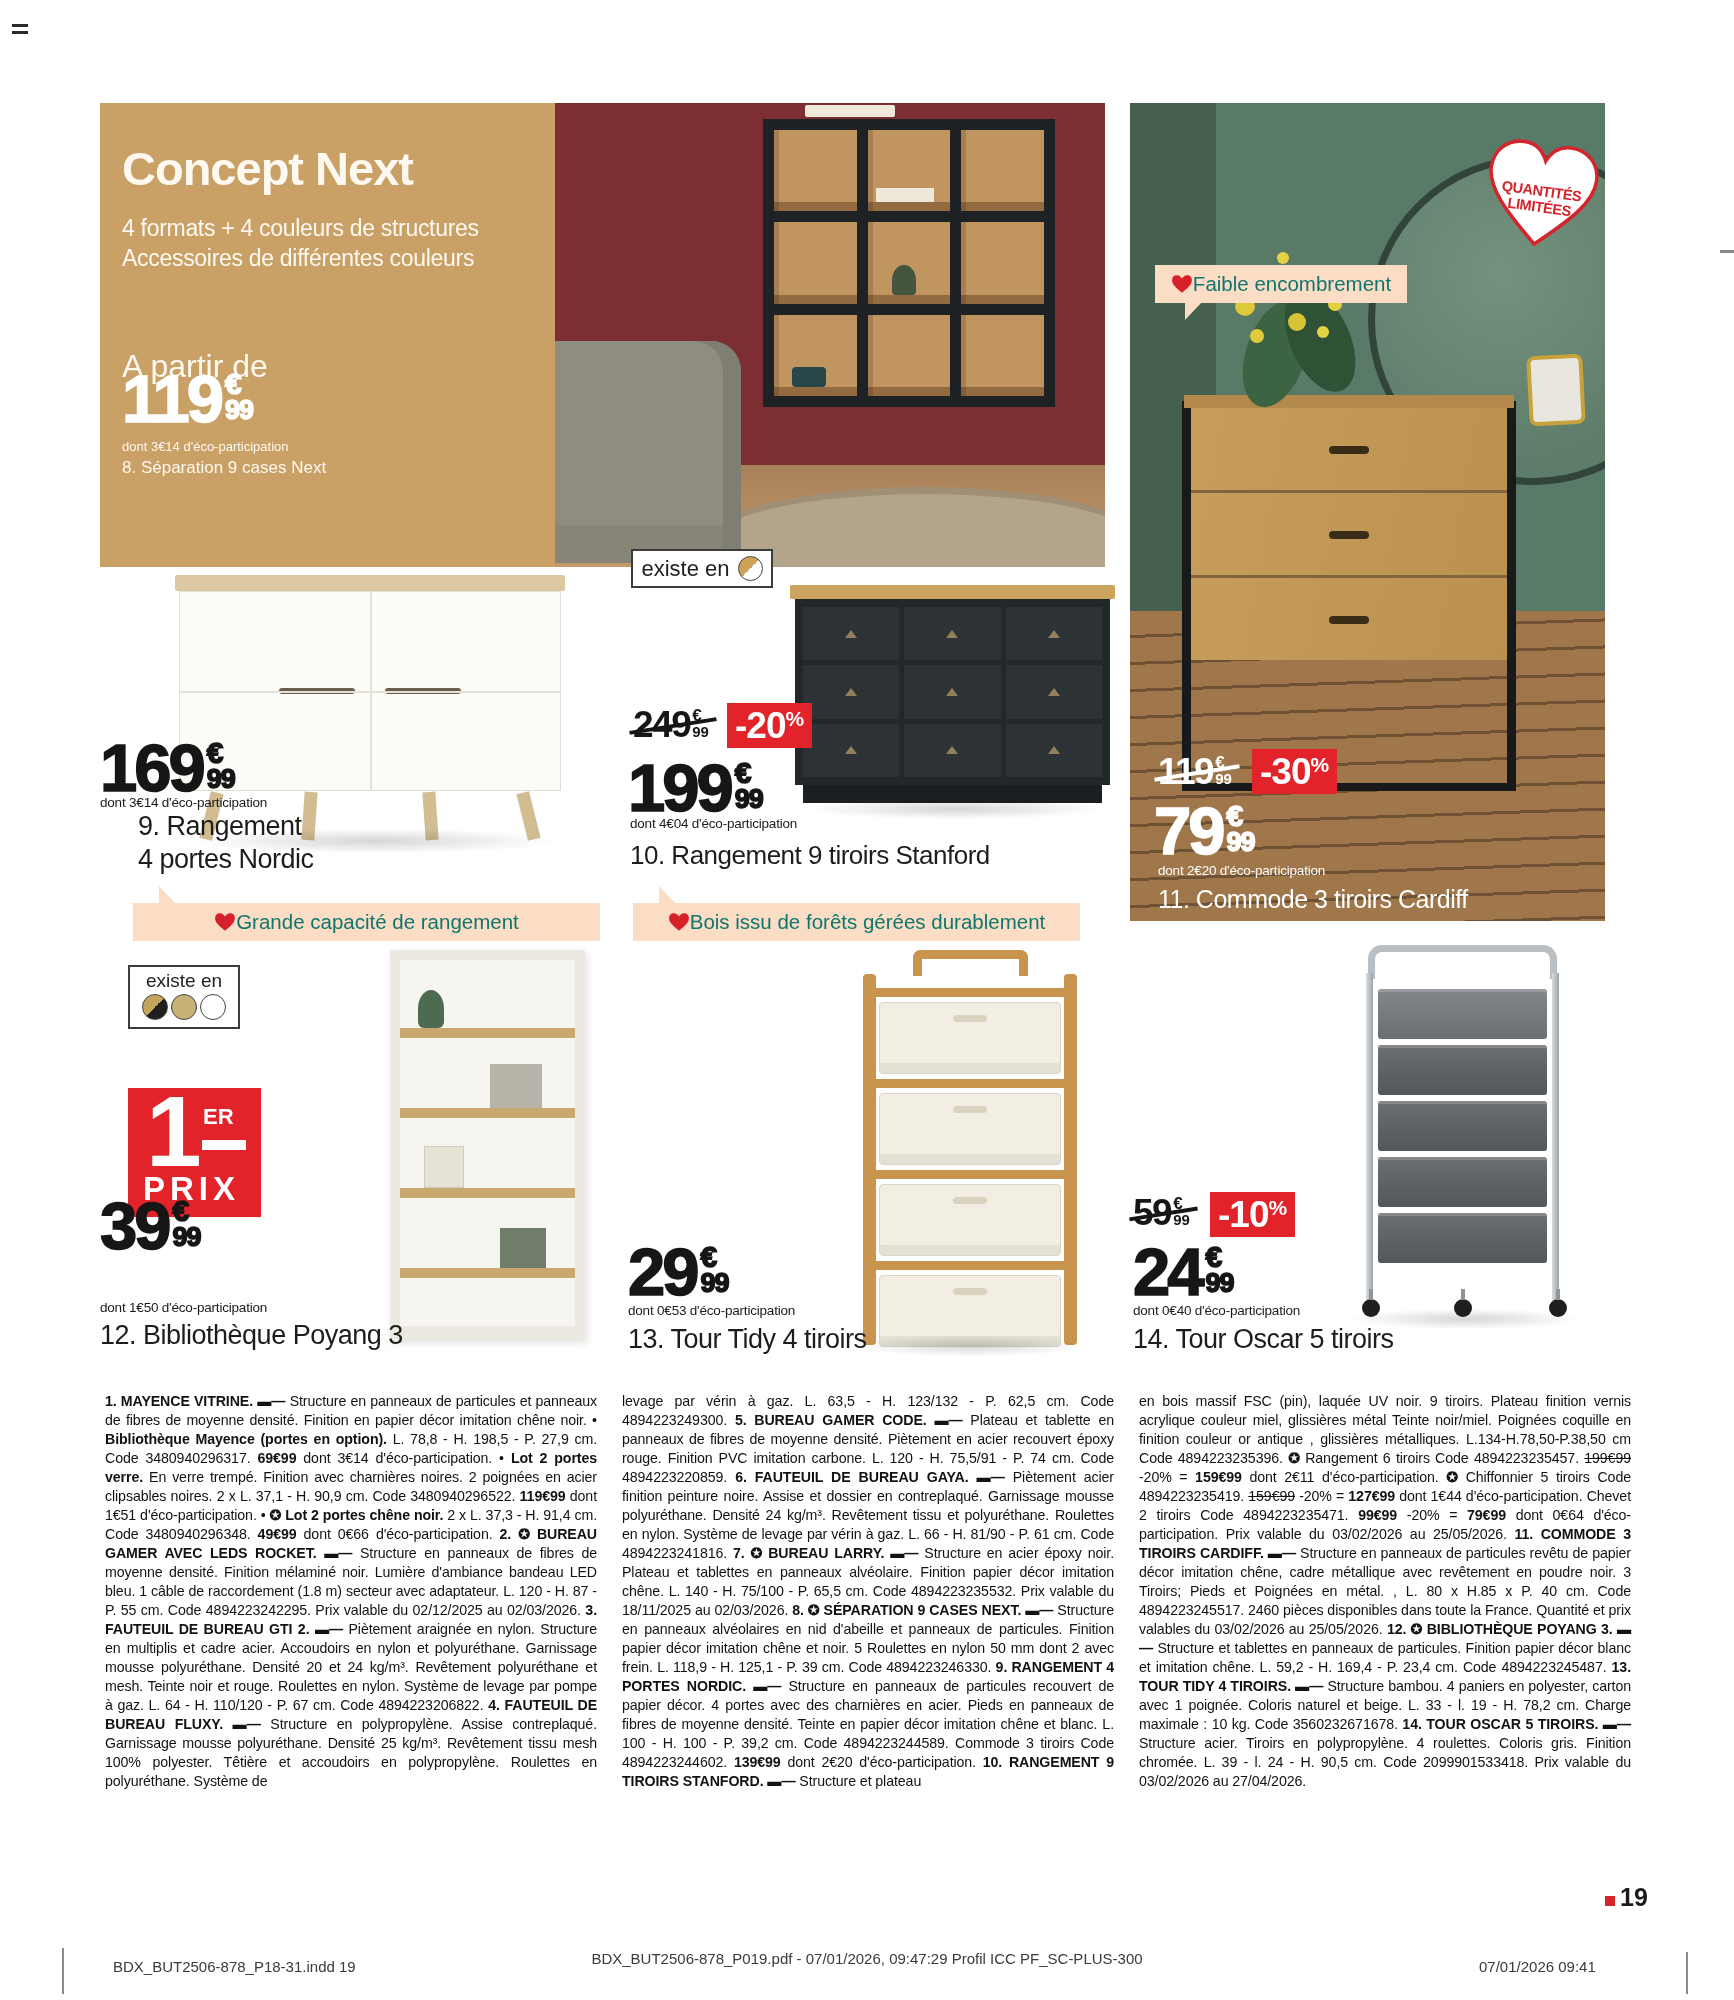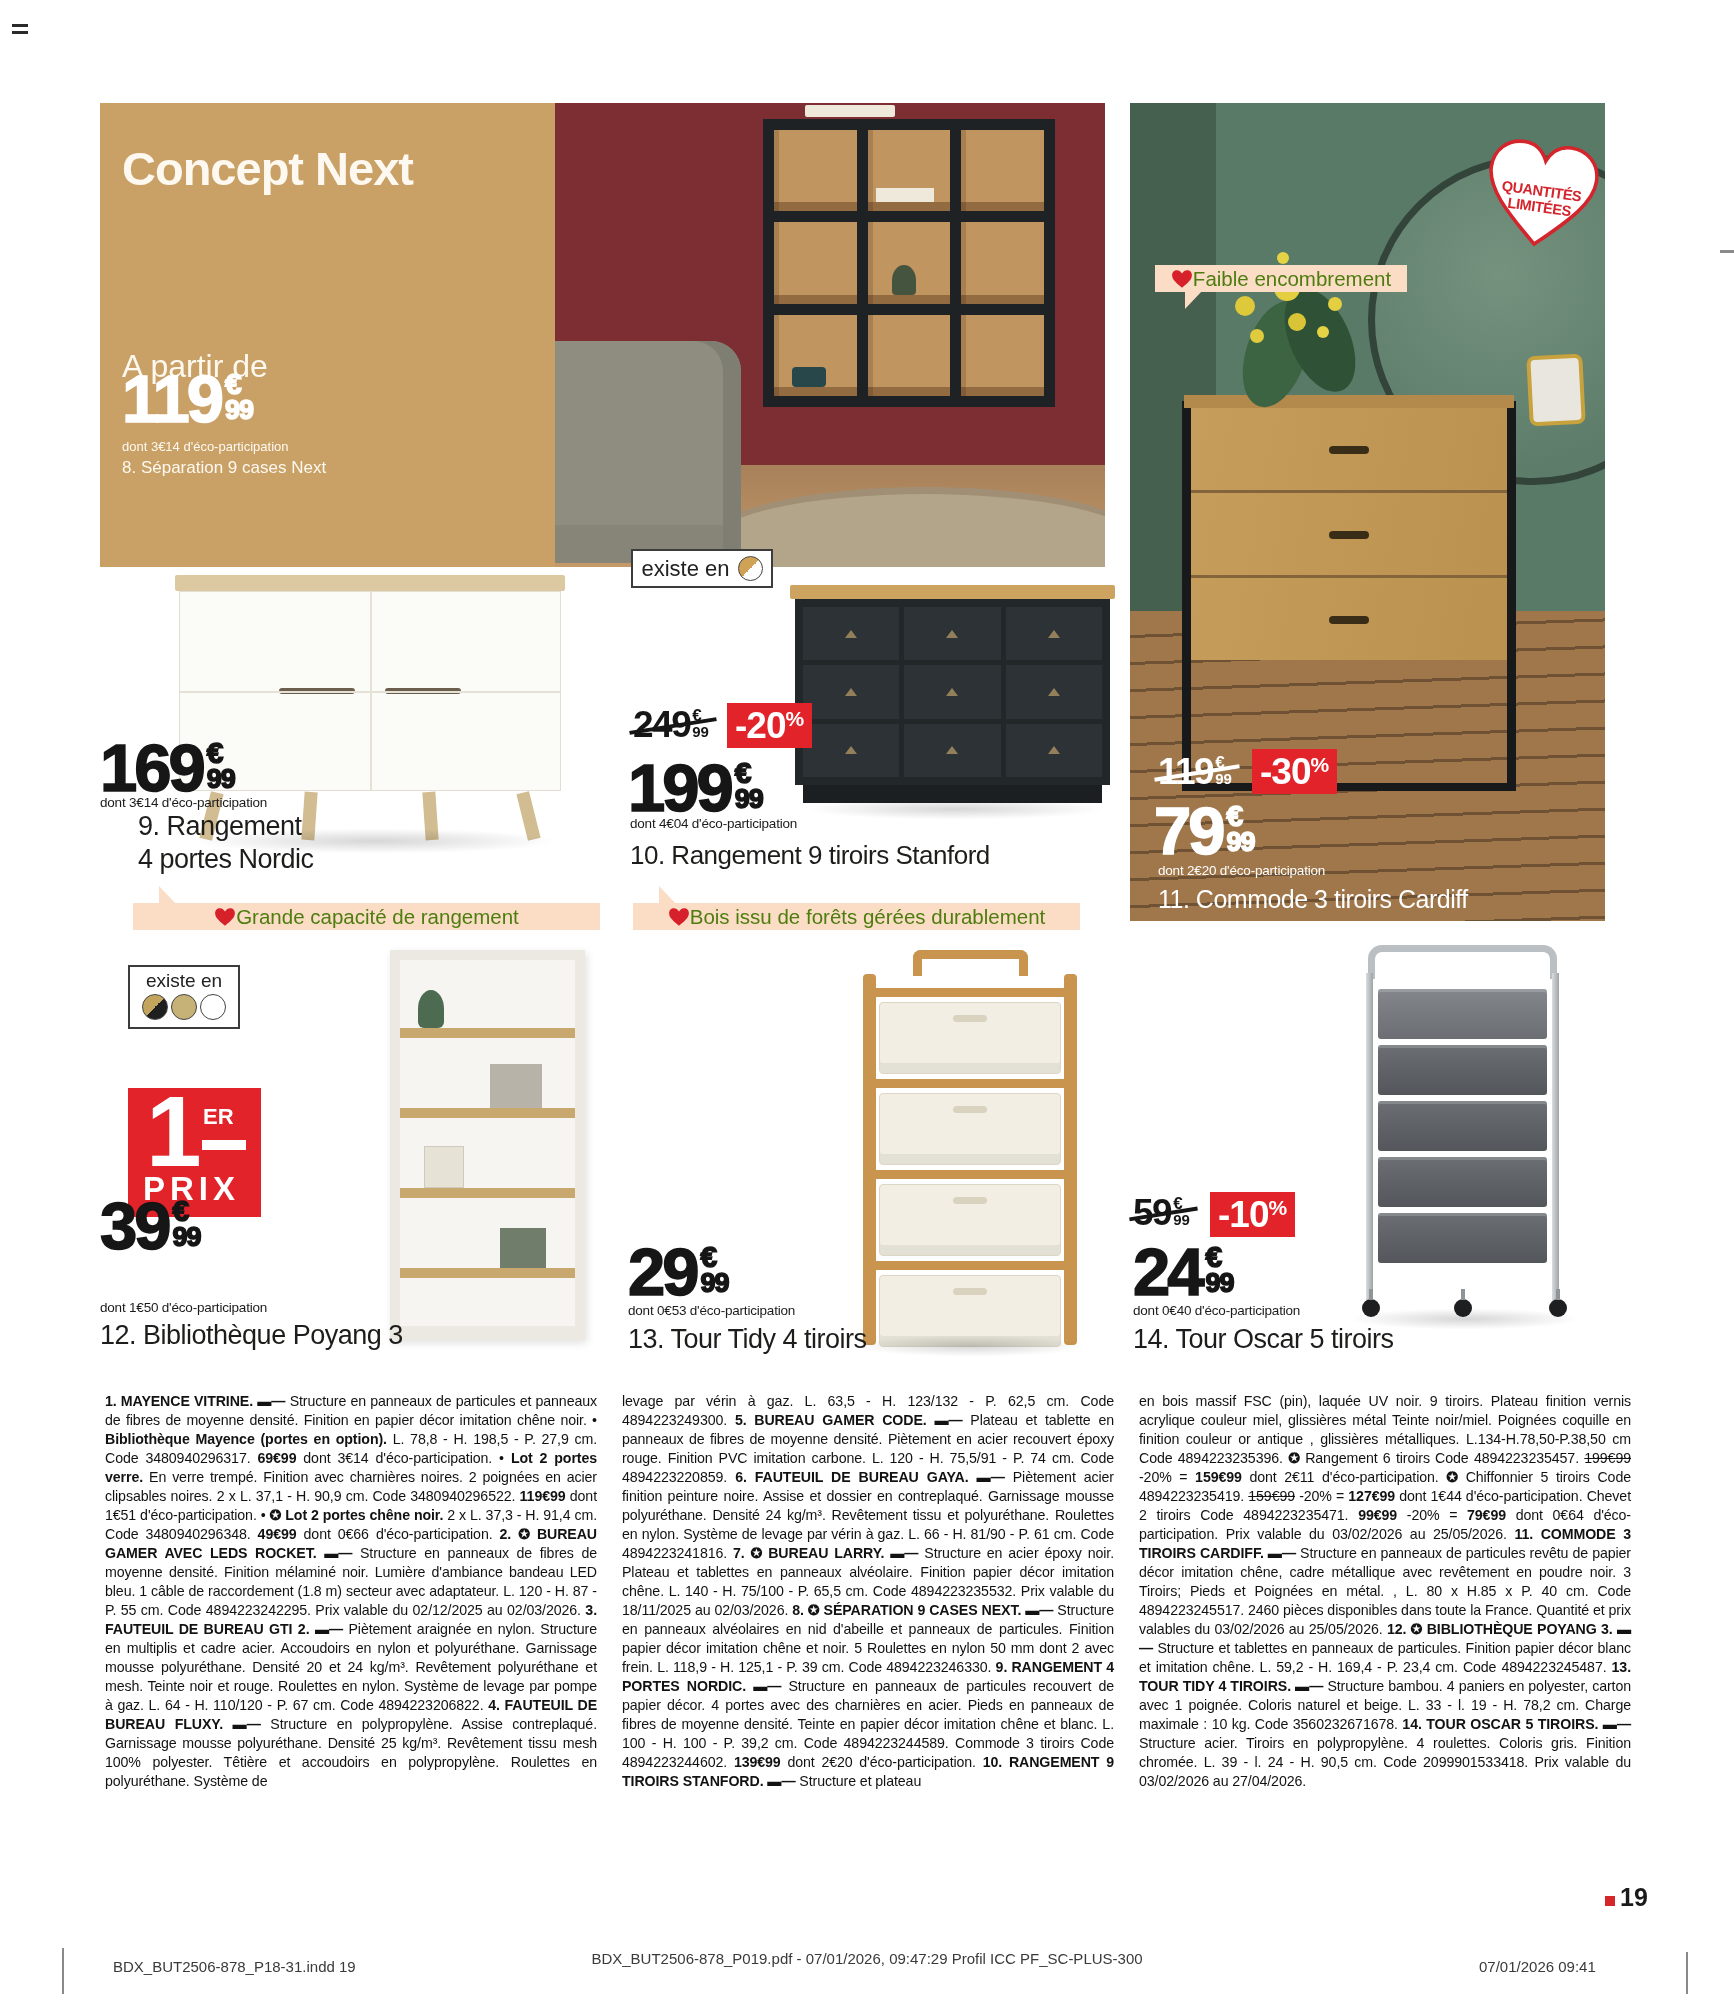--- a/index.html
+++ b/index.html
@@ -54,21 +54,21 @@
   .pr-cm-body { position:absolute; left:9px; right:9px; top:13px; height:252px; background:linear-gradient(100deg,#c79d5b,#bb9150); display:flex; flex-direction:column; }
   .pr-cm-drawer { flex:1; position:relative; border-bottom:3px solid #84643a; }
   .pr-cm-drawer:last-child { border-bottom:none; }
   .pr-cm-drawer::after { content:""; position:absolute; left:50%; top:46%; width:40px; height:8px; margin-left:-20px; border-radius:4px; background:#3a2d18; }
   .pr-cm-bar { position:absolute; left:0; right:0; bottom:0; height:8px; background:#17191b; }
 
   .ql-badge { position:absolute; left:352px; top:36px; width:118px; height:112px; transform:rotate(8deg); }
   .ql-badge svg { position:absolute; inset:0; width:100%; height:100%; }
   .ql-text { position:absolute; left:10px; top:44px; width:98px; text-align:center; color:#d4242c; font-weight:bold; font-size:14.5px; line-height:16px; letter-spacing:-0.4px; }
 
-  .banner { position:absolute; height:27px; background:#fbdcc4; display:flex; align-items:center; justify-content:center; color:#4d7c0f; font-size:20.5px; }
+  .banner { position:absolute; height:38px; background:#fbdcc4; display:flex; align-items:center; justify-content:center; color:#0f766e; font-size:20.5px; }
   .banner svg { width:22px; height:20px; flex:0 0 auto; }
   .banner .tail-up { position:absolute; left:26px; top:-17px; width:0; height:0; border-bottom:18px solid #fbdcc4; border-right:17px solid transparent; }
   .banner .tail-down { position:absolute; left:30px; bottom:-17px; width:0; height:0; border-top:18px solid #fbdcc4; border-right:17px solid transparent; }
 
   
   .price { position:absolute; display:flex; font-weight:bold; color:#161616; -webkit-text-stroke:1.6px; }
   .price .int { font-size:67px; line-height:56px; letter-spacing:-3px; }
   .price .stack { display:flex; flex-direction:column; margin-left:4px; }
   .price .eur { font-size:30px; line-height:26px; }
   .price .cents { font-size:27px; line-height:26px; letter-spacing:-1px; }
@@ -198,20 +198,24 @@
           <div class="cell"></div>
         <div class="cell"></div>
           <div class="cell"></div>
           <div class="cell"></div>
       </div>
       <div class="hp-books"></div>
       <div class="hp-couch"></div>
     </div>
     <div class="hero-text">
       <div class="hero-title">Concept Next</div>
+      <div class="hero-sub">
+        <div>4 formats + 4 couleurs de structures</div>
+        <div>Accessoires de différentes couleurs</div>
+      </div>
       <div class="hero-from">A partir de</div>
       <div class="price white hero-price">
         <span class="int">119</span>
         <span class="stack">
           <span class="eur">€</span>
           <span class="cents">99</span>
         </span>
       </div>
       <div class="hero-eco">dont 3€14 d'éco-participation</div>
       <div class="hero-prod">8. Séparation 9 cases Next</div>

